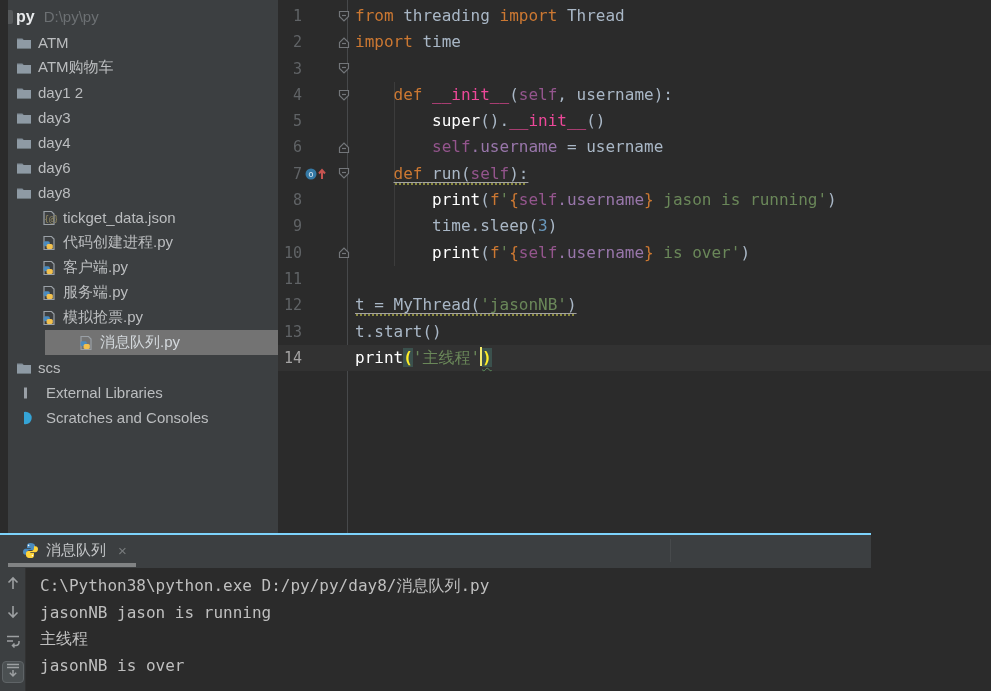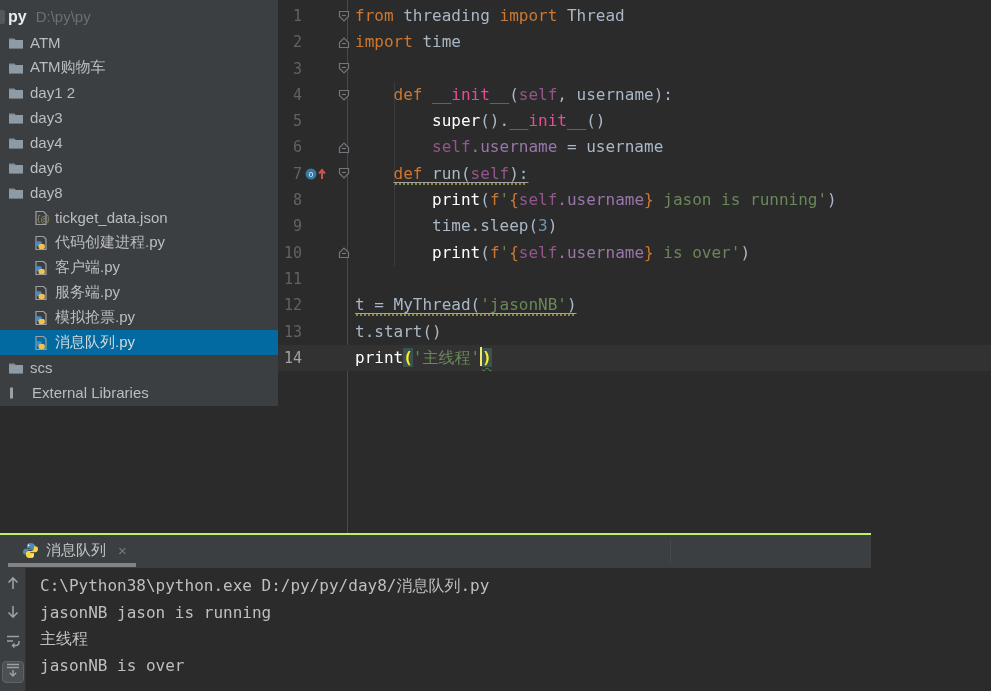--- a/index.html
+++ b/index.html
@@ -1,27 +1,27 @@
 <!DOCTYPE html>
 <html><head>
 <meta charset="utf-8">
 <style>
   html,body{margin:0;padding:0;background:#2B2B2B;}
   .app{position:relative;width:991px;height:691px;overflow:hidden;background:#2B2B2B;
        font-family:"Liberation Sans",sans-serif;color:#BBBDBF;}
 
   
-  .project-panel{position:absolute;left:0;top:0;width:278px;height:406px;background:#3C3F41;overflow:hidden;}
+  .project-panel{position:absolute;left:8px;top:0;width:278px;height:533px;background:#3C3F41;overflow:hidden;}
   .tree{padding-top:3px;}
   .tree-row{height:25px;display:flex;align-items:center;font-size:15px;white-space:nowrap;cursor:default;}
   .tree-row .ticon{width:16px;height:16px;flex:0 0 16px;margin-right:6px;position:relative;}
   .tree-row.lvl1{padding-left:8px;}
   .tree-row.lvl2{padding-left:33px;}
-  .tree-row.lvl0{padding-left:10px;}
-  .tree-row.selected{background:#0369a1;}
+  .tree-row.lvl0{padding-left:16px;}
+  .tree-row.selected{background:#737373;margin-left:37px;}
   .tree-row.selected .tlabel{color:#D3D8DC;}
   .tlabel{color:#BBBDBF;}
   .root-row{height:27px;display:flex;align-items:center;font-size:15px;padding-left:0;}
   .root-name{font-weight:bold;color:#E8EAEC;margin-left:3px;font-size:16px;}
   .root-path{color:#6C7073;margin-left:9px;font-size:15px;}
   .root-sliver{width:5px;height:14px;background:#55585A;border-radius:0 2px 2px 0;}
 
   
   .editor{position:absolute;left:278px;top:0;width:713px;height:533px;background:#2B2B2B;overflow:hidden;}
   .gutter-sep{position:absolute;left:69px;top:0;bottom:0;width:1px;background:#47494B;z-index:1;}
@@ -47,21 +47,21 @@
   .tk-pfx{color:#CC7832;}
   .tk-match{background:#3B514D;color:#FFEF28;font-weight:bold;}
   .tk-matchsq{background:#3B514D;color:#FFEF28;font-weight:bold;
               text-decoration:underline wavy #5B8F5B 1px;text-underline-offset:4px;}
   .caret-bar{display:inline-block;width:2px;height:19px;background:#F2E96B;vertical-align:middle;margin:0 0 3px 0;}
   .warn{position:relative;text-decoration:underline solid #A3A3A3 1px;text-underline-offset:3px;}
   .warn::after{content:"";position:absolute;left:1px;right:1px;bottom:-2px;height:2px;
                background:repeating-linear-gradient(90deg,#8B8B40 0 2px,transparent 2px 4px);}
 
   
-  .run-panel{position:absolute;left:0;top:533px;width:871px;height:158px;background:#3C3F41;border-top:2px solid #bef264;box-sizing:border-box;}
+  .run-panel{position:absolute;left:0;top:533px;width:871px;height:158px;background:#3C3F41;border-top:2px solid #7dd3fc;box-sizing:border-box;}
   .run-header{position:relative;height:33px;}
   .run-tab{position:absolute;left:8px;top:0;height:30px;display:flex;align-items:center;cursor:pointer;}
   .run-tab .pyicon{width:17px;height:17px;margin:0 7px 0 14px;}
   .run-tab-label{font-size:15px;color:#C4C6C8;}
   .run-tab-close{margin-left:12px;color:#787B7D;font-size:15px;line-height:15px;cursor:pointer;}
   .tab-underline{position:absolute;left:8px;top:28px;width:128px;height:4px;background:#818384;}
   .hdr-sep{position:absolute;left:670px;top:4px;bottom:6px;width:1px;background:#474A4C;}
   .run-body{position:absolute;left:0;top:33px;width:991px;height:123px;background:#2B2B2B;}
   .run-toolbar{position:absolute;left:0;top:0;width:26px;height:123px;background:#3C3F41;border-right:1px solid #323232;
                display:flex;flex-direction:column;align-items:center;padding-top:6px;box-sizing:border-box;}

